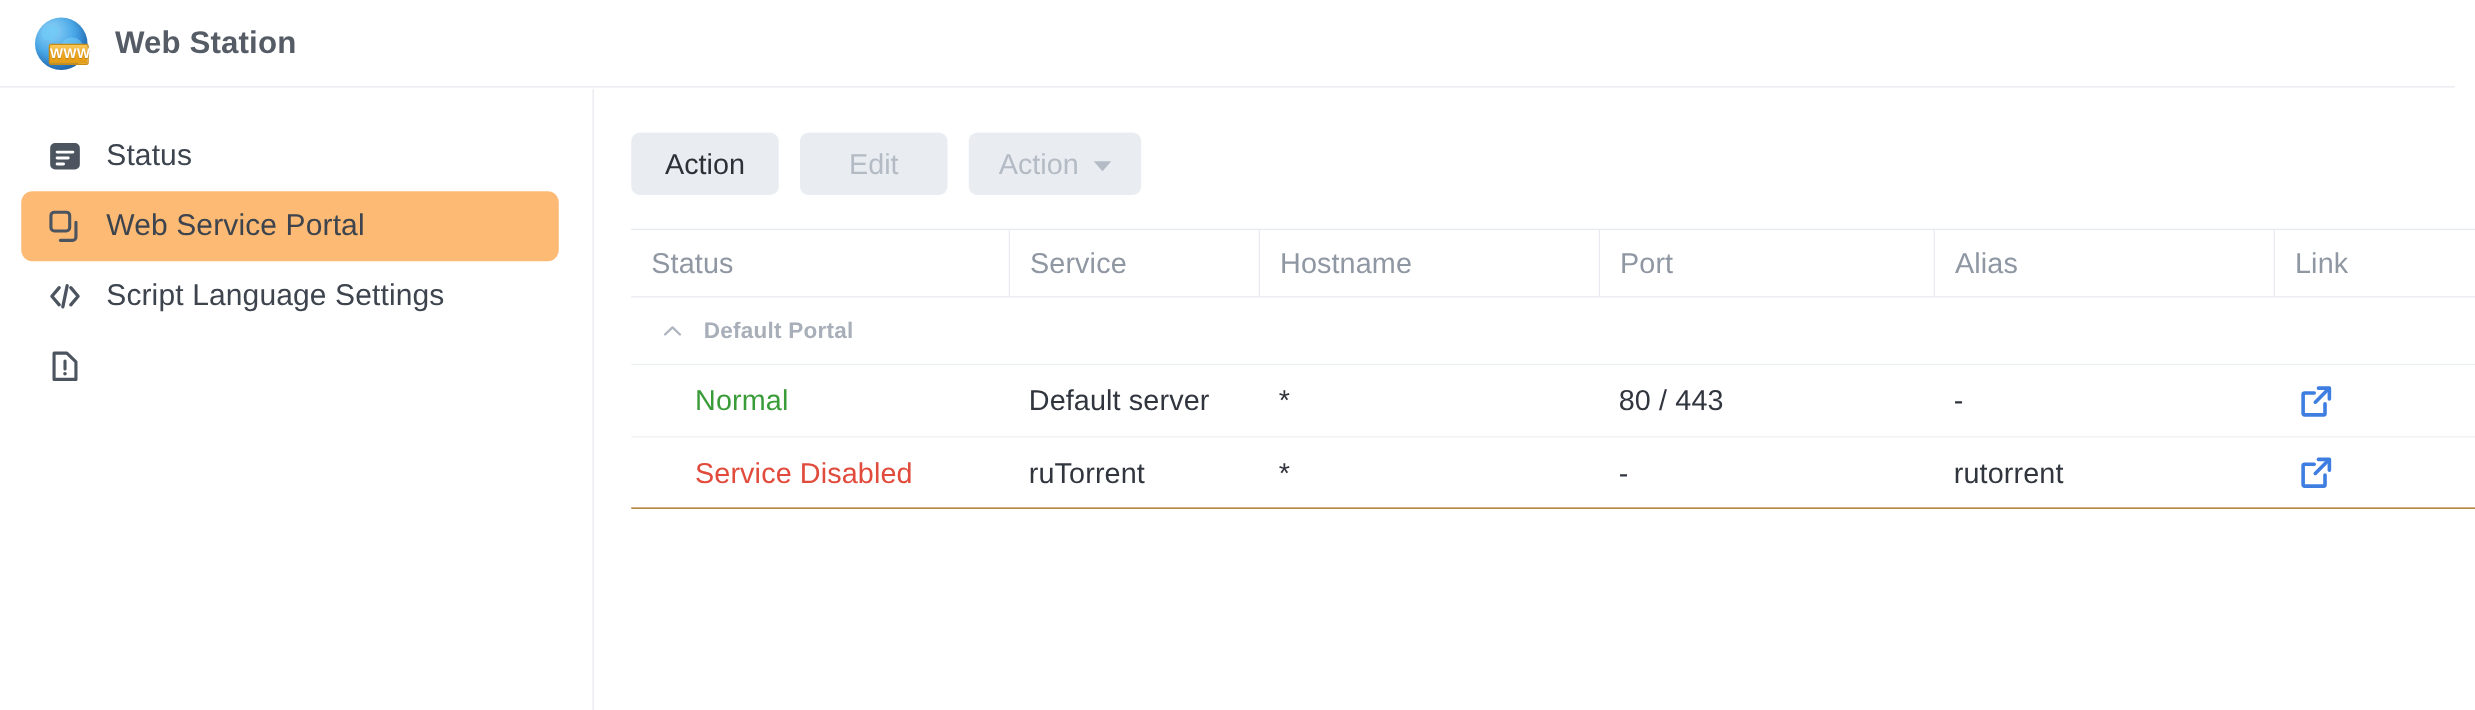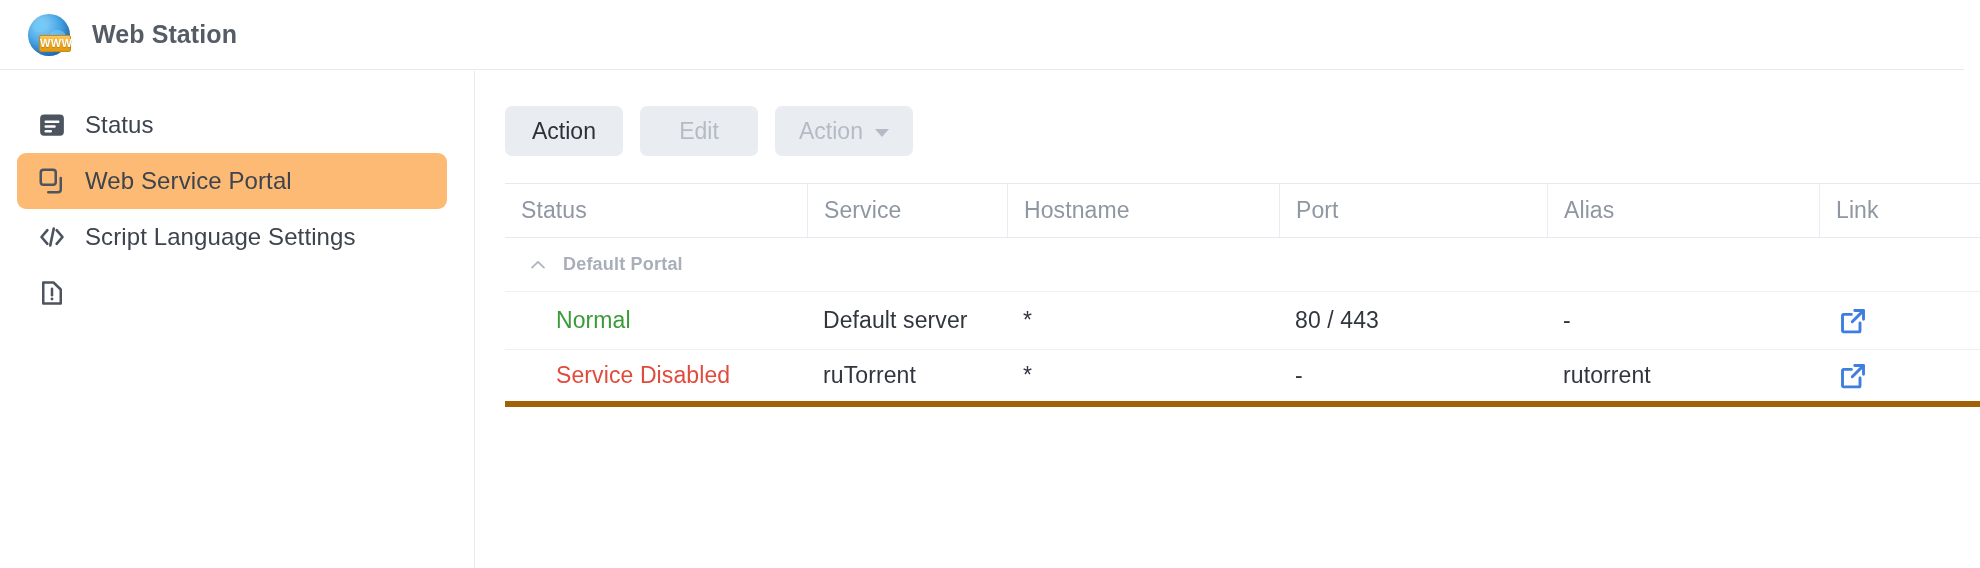--- a/index.html
+++ b/index.html
@@ -210,21 +210,21 @@
     letter-spacing: 0.2px;
   }
 
   .row {
     display: flex;
     align-items: center;
     height: 58px;
     border-top: 1px solid #eef1f4;
     cursor: pointer;
   }
-  .row:last-child { border-bottom: 6px solid #a16207; }
+  .row:last-child { border-bottom: 1px solid #a16207; }
   .td {
     display: flex;
     align-items: center;
     font-size: 23px;
     color: #31363e;
     padding-left: 16px;
     letter-spacing: 0.1px;
   }
   .td.col-status { padding-left: 51px; }
   .status-normal   { color: #3a9c39; }

